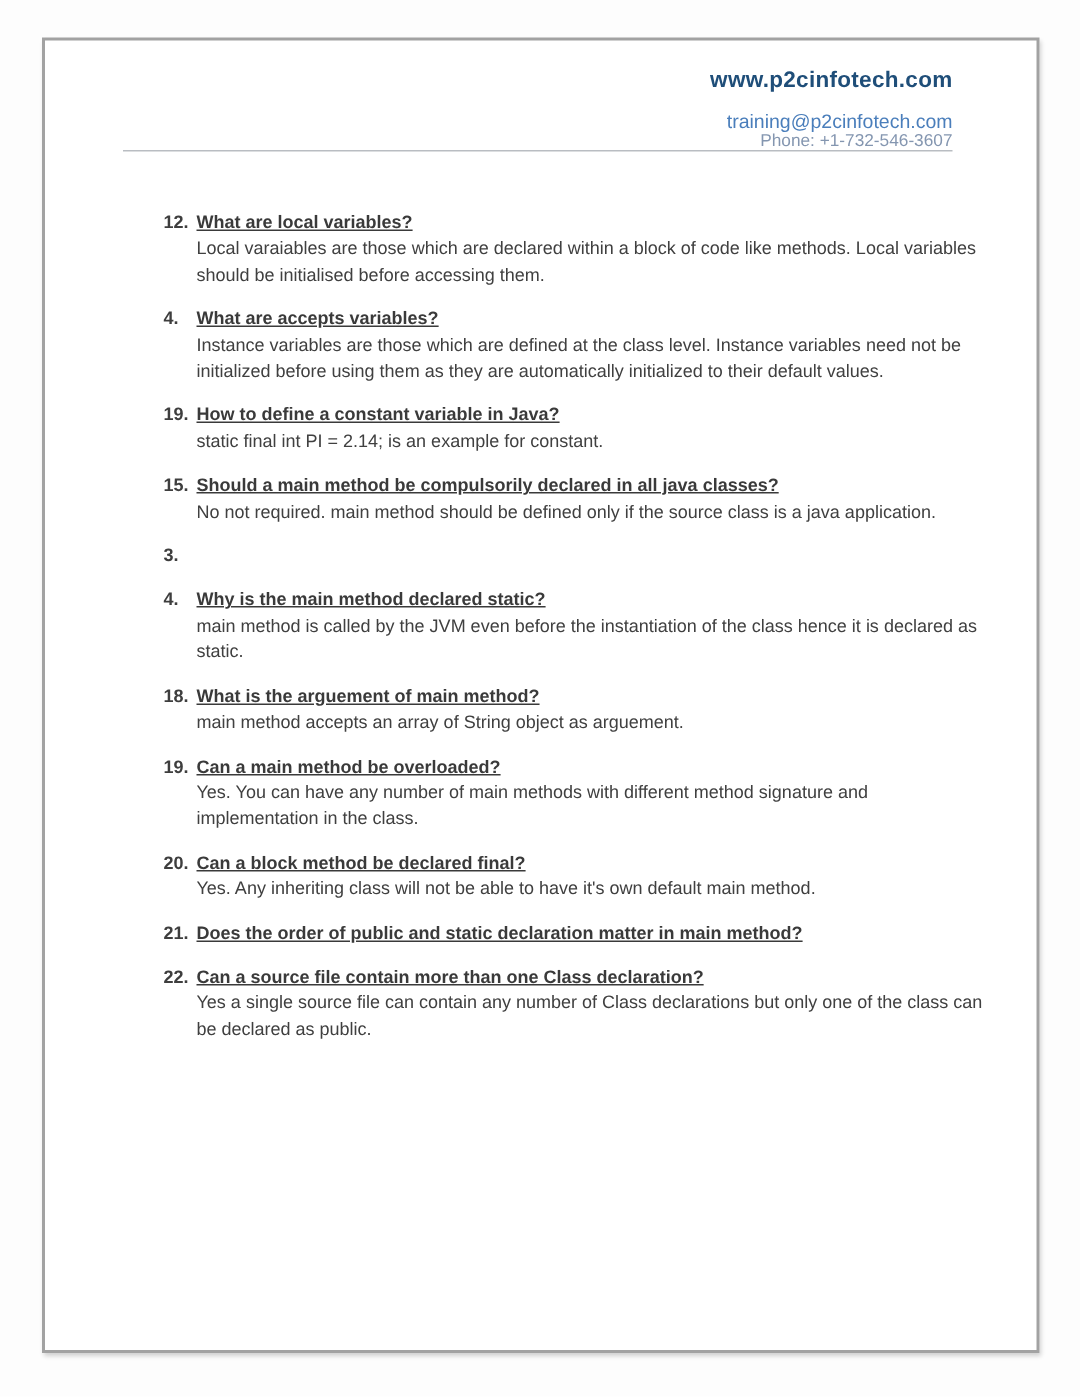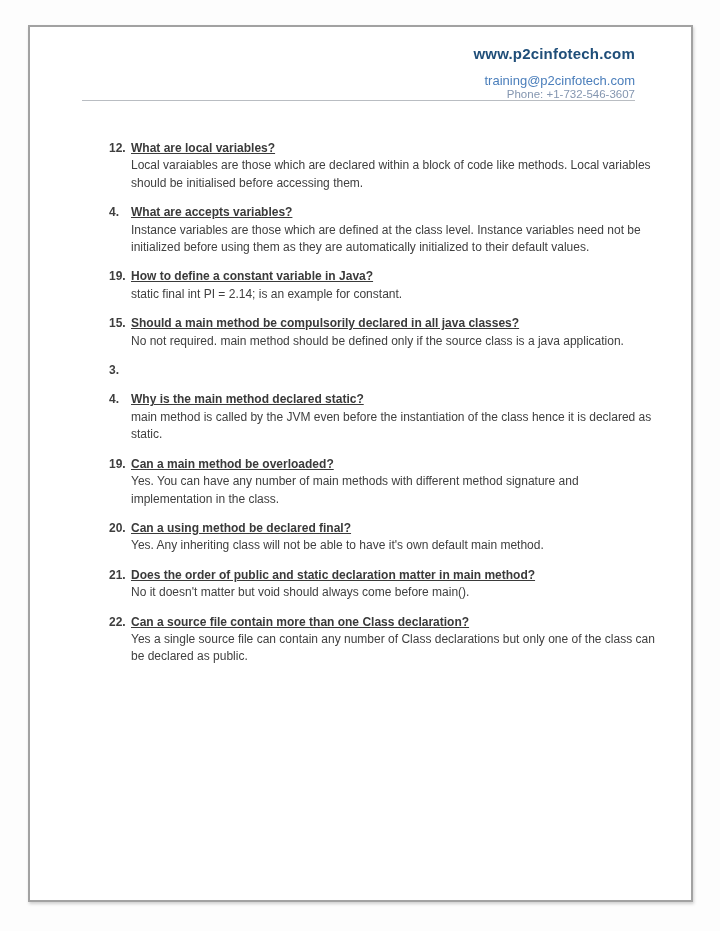--- a/index.html
+++ b/index.html
@@ -129,42 +129,48 @@
       </li>
 
       <li class="qa-item">
         <span class="num">4.</span>
         <div class="qa-body">
           <div class="question">Why is the main method declared static?</div>
           <div class="answer">main method is called by the JVM even before the instantiation of the class hence it is declared as static.</div>
         </div>
       </li>
 
+      <li class="qa-item">
+        <span class="num">18.</span>
+        <div class="qa-body">
+          <div class="question">What is the arguement of main method?</div>
+          <div class="answer">main method accepts an array of String object as arguement.</div>
+        </div>
+      </li>
 
       <li class="qa-item">
         <span class="num">19.</span>
         <div class="qa-body">
           <div class="question">Can a main method be overloaded?</div>
           <div class="answer">Yes. You can have any number of main methods with different method signature and implementation in the class.</div>
         </div>
       </li>
 
       <li class="qa-item">
         <span class="num">20.</span>
         <div class="qa-body">
-          <div class="question">Can a using method be declared final?</div>
+          <div class="question">Can a block method be declared final?</div>
           <div class="answer">Yes. Any inheriting class will not be able to have it's own default main method.</div>
         </div>
       </li>
 
       <li class="qa-item">
         <span class="num">21.</span>
         <div class="qa-body">
           <div class="question">Does the order of public and static declaration matter in main method?</div>
-          <div class="answer">No it doesn't matter but void should always come before main().</div>
         </div>
       </li>
 
       <li class="qa-item">
         <span class="num">22.</span>
         <div class="qa-body">
           <div class="question">Can a source file contain more than one Class declaration?</div>
           <div class="answer">Yes a single source file can contain any number of Class declarations but only one of the class can be declared as public.</div>
         </div>
       </li>

